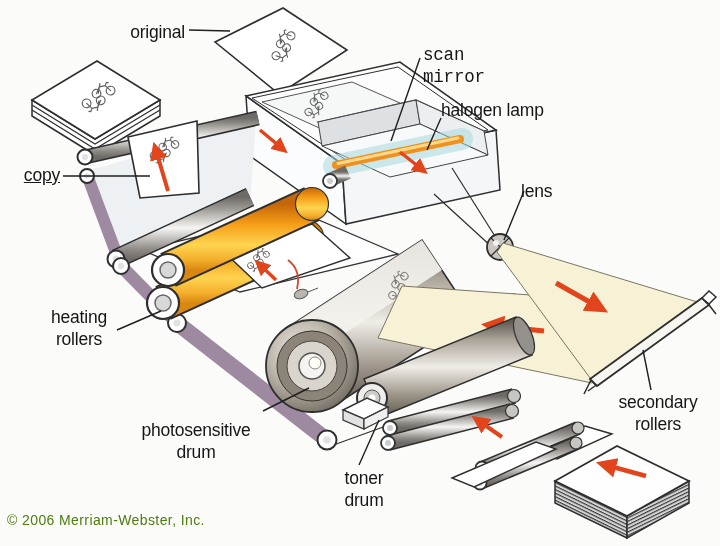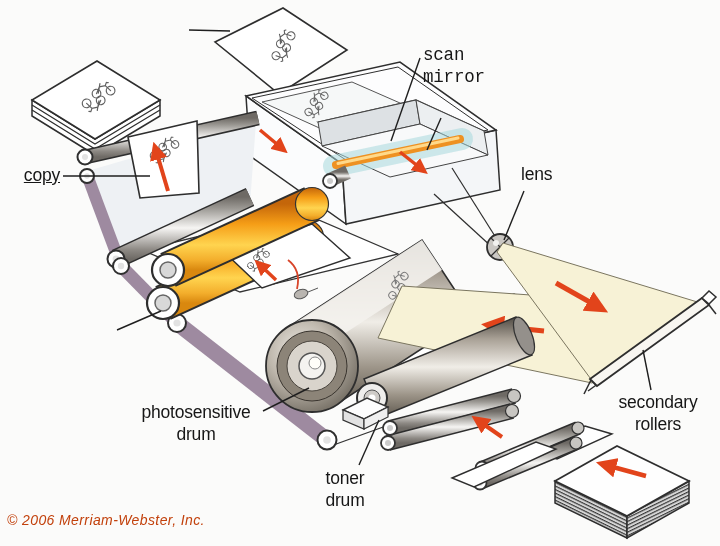--- a/index.html
+++ b/index.html
@@ -3,21 +3,21 @@
 <meta charset="utf-8">
 <style>
   html,body{margin:0;padding:0;background:#fff;}
   #stage{position:relative;width:720px;height:546px;background:#fbfbfa;overflow:hidden;
          font-family:"Liberation Sans", sans-serif;}
   #art{position:absolute;left:0;top:0;}
   .lbl{position:absolute;font-size:17.5px;line-height:22px;color:#161616;
        white-space:pre-line;letter-spacing:-0.2px;}
   .lbl.right{text-align:right;}
   .lbl.center{text-align:center;}
-  #copyright{position:absolute;left:7px;top:512px;font-size:14px;color:#c2410c;letter-spacing:0.4px;font-style:italic;}
+  #copyright{position:absolute;left:7px;top:512px;font-size:14px;color:#4d7c0f;letter-spacing:0.4px;}
 </style>
 </head>
 <body>
 
 <div id="stage">
 
 <svg id="art" width="720" height="546" viewBox="0 0 720 546">
   <defs>
     <linearGradient id="metal" x1="0" y1="0" x2="0" y2="1">
       <stop offset="0" stop-color="#6e6a65"></stop>
@@ -266,25 +266,29 @@
     <line x1="441" y1="118" x2="427" y2="150"></line>
     <line x1="524" y1="191" x2="504" y2="240"></line>
     <line x1="63" y1="176" x2="150" y2="176"></line>
     <line x1="117" y1="330" x2="161" y2="311"></line>
     <line x1="263" y1="411" x2="309" y2="388"></line>
     <line x1="359" y1="465" x2="379" y2="420"></line>
     <line x1="651" y1="390" x2="643" y2="350"></line>
   </g>
 </svg>
 
+<div class="lbl right" style="left:95px;  top:21px;  width:90px;">original</div>
 <div class="lbl" style="left:423px; top:44px;font-family:Liberation Mono, monospace;">scan
 mirror</div>
-<div class="lbl" style="left:521px; top:163px;">lens</div>
+<div class="lbl" style="left:441px; top:99px;">halogen lamp</div>
+<div class="lbl" style="left:521px; top:180px;">lens</div>
 <div class="lbl right" style="left:12px;  top:164px; width:48px;text-decoration:underline;">copy</div>
-<div class="lbl center" style="left:130px; top:401px; width:132px;">photosensitive
+<div class="lbl center" style="left:37px;  top:306px; width:84px;">heating
+rollers</div>
+<div class="lbl center" style="left:130px; top:419px; width:132px;">photosensitive
 drum</div>
-<div class="lbl center" style="left:312px; top:467px; width:66px;">toner
+<div class="lbl center" style="left:331px; top:467px; width:66px;">toner
 drum</div>
 <div class="lbl center" style="left:606px; top:391px; width:104px;">secondary
 rollers</div>
 <div id="copyright">© 2006 Merriam-Webster, Inc.</div>
 
 </div>
 
 </body></html>

